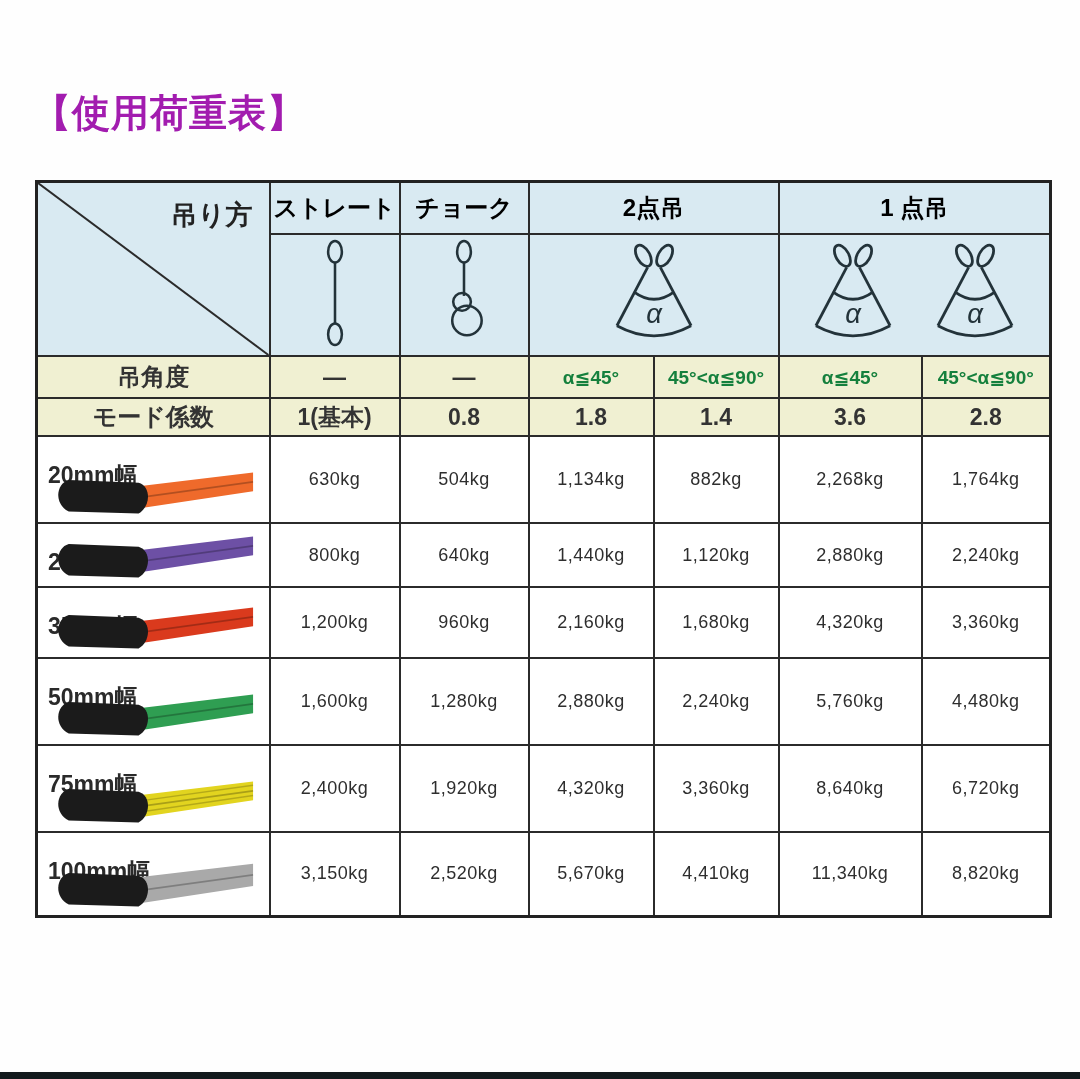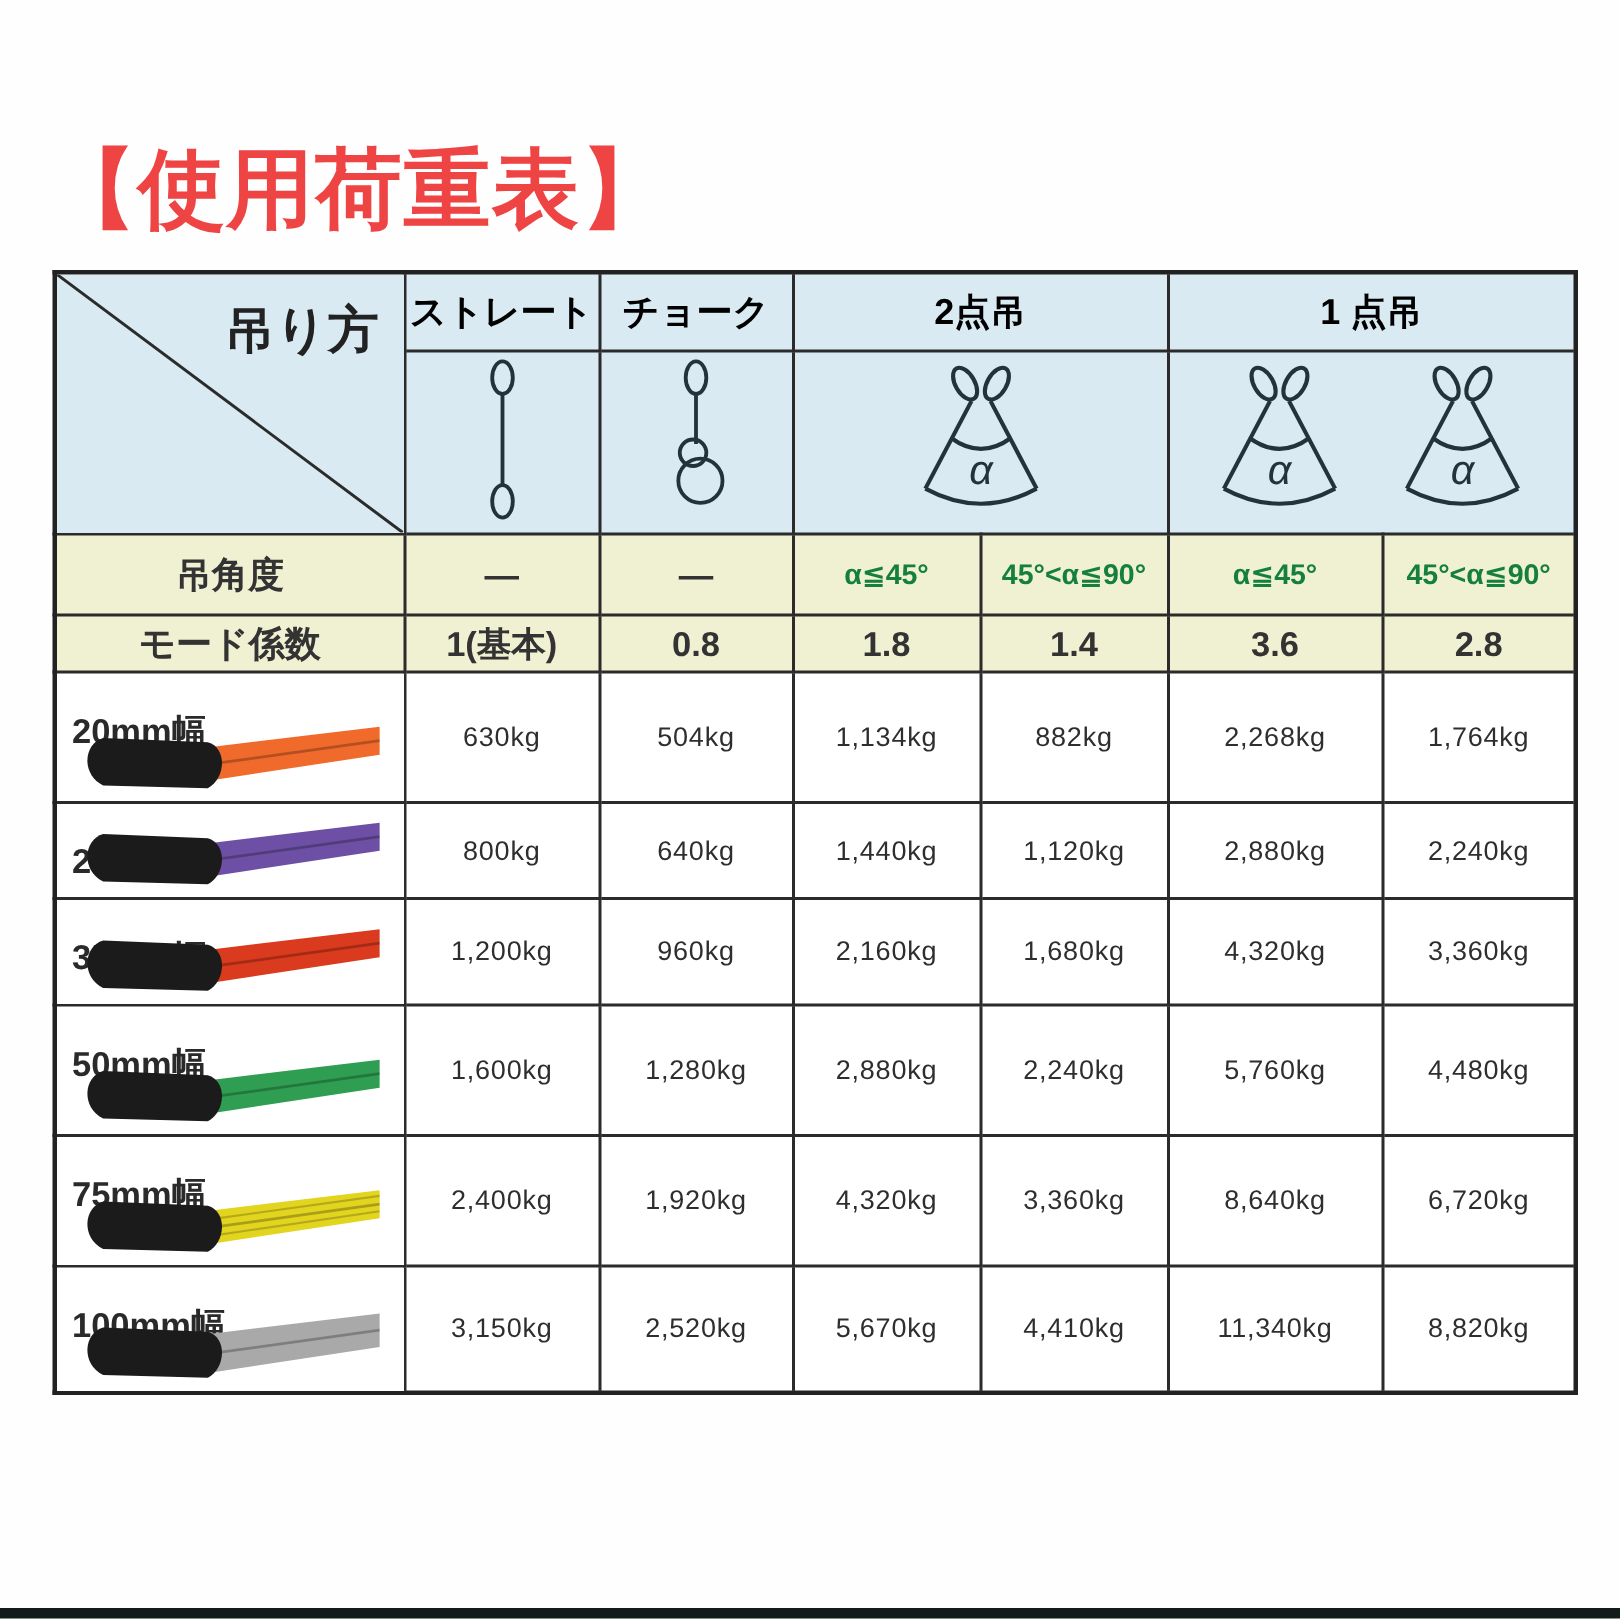--- a/index.html
+++ b/index.html
@@ -3,40 +3,40 @@
 <meta charset="utf-8">
 <style>
   html,body{margin:0;padding:0;}
   body{
     width:1080px;height:1079px;position:relative;background:#fefefe;
     font-family:"Liberation Sans","DejaVu Sans",sans-serif;color:#222;
     overflow:hidden;
   }
   .page-title{
     position:absolute;left:33px;top:88px;
-    font-size:58px;font-weight:700;color:#ef4444;letter-spacing:1px;
+    font-size:38px;font-weight:700;color:#a21caf;letter-spacing:1px;
   }
   table.load-table{
     position:absolute;left:35px;top:180px;
     border-collapse:collapse;table-layout:fixed;
     border:3px solid #222;
   }
   .load-table td{border:2px solid #2b2b2b;padding:0;vertical-align:middle;}
   .hdr{background:#d9eaf2;text-align:center;font-weight:700;font-size:24px;color:#000000;}
   .iconcell{background:#d9eaf2;text-align:center;}
   .sub{background:#f0f0d2;}
   .sub-label{text-align:center;font-weight:700;font-size:24px;color:#333;}
   .angle-val{text-align:center;font-weight:700;font-size:19px;color:#15803d;}
   .mode-val{text-align:center;font-weight:700;font-size:23px;color:#333;}
   .val{background:#fff;text-align:center;font-size:18px;color:#2e2e2e;letter-spacing:0.5px;}
   .corner{background:#d9eaf2;position:relative;}
   .corner svg{position:absolute;inset:0;width:100%;height:100%;}
   .corner-label{
     position:absolute;top:14px;right:16px;
-    font-size:34px;font-weight:700;color:#222;
+    font-size:27px;font-weight:700;color:#222;
   }
   .widthcell{background:#fff;position:relative;}
   .width-label{
     position:absolute;top:23px;left:10px;
     font-size:23px;font-weight:700;color:#2a2a2a;
   }
   .sling-svg{position:absolute;left:6px;bottom:2px;}
   .icon-flex{display:flex;justify-content:center;align-items:center;gap:6px;height:100%;}
   .bottom-bar{position:absolute;left:0;bottom:0;width:1080px;height:7px;}
 </style>
@@ -126,21 +126,21 @@
             <line x1="56" y1="24" x2="85" y2="79"></line>
             <path d="M15,79 Q50,98 85,79"></path>
             <path d="M31,47 Q50,61 69,47"></path>
           </g>
           <text x="50" y="76" text-anchor="middle" font-size="26" font-style="italic" fill="#23333a">α</text>
         </svg>
       </div>
     </td>
   </tr>
 
-  <tr style="height:54px">
+  <tr style="height:42px">
     <td class="sub sub-label">吊角度</td>
     <td class="sub mode-val">—</td>
     <td class="sub mode-val">—</td>
     <td class="sub angle-val">α≦45°</td>
     <td class="sub angle-val">45°&lt;α≦90°</td>
     <td class="sub angle-val">α≦45°</td>
     <td class="sub angle-val">45°&lt;α≦90°</td>
   </tr>
 
   <tr style="height:38px">

